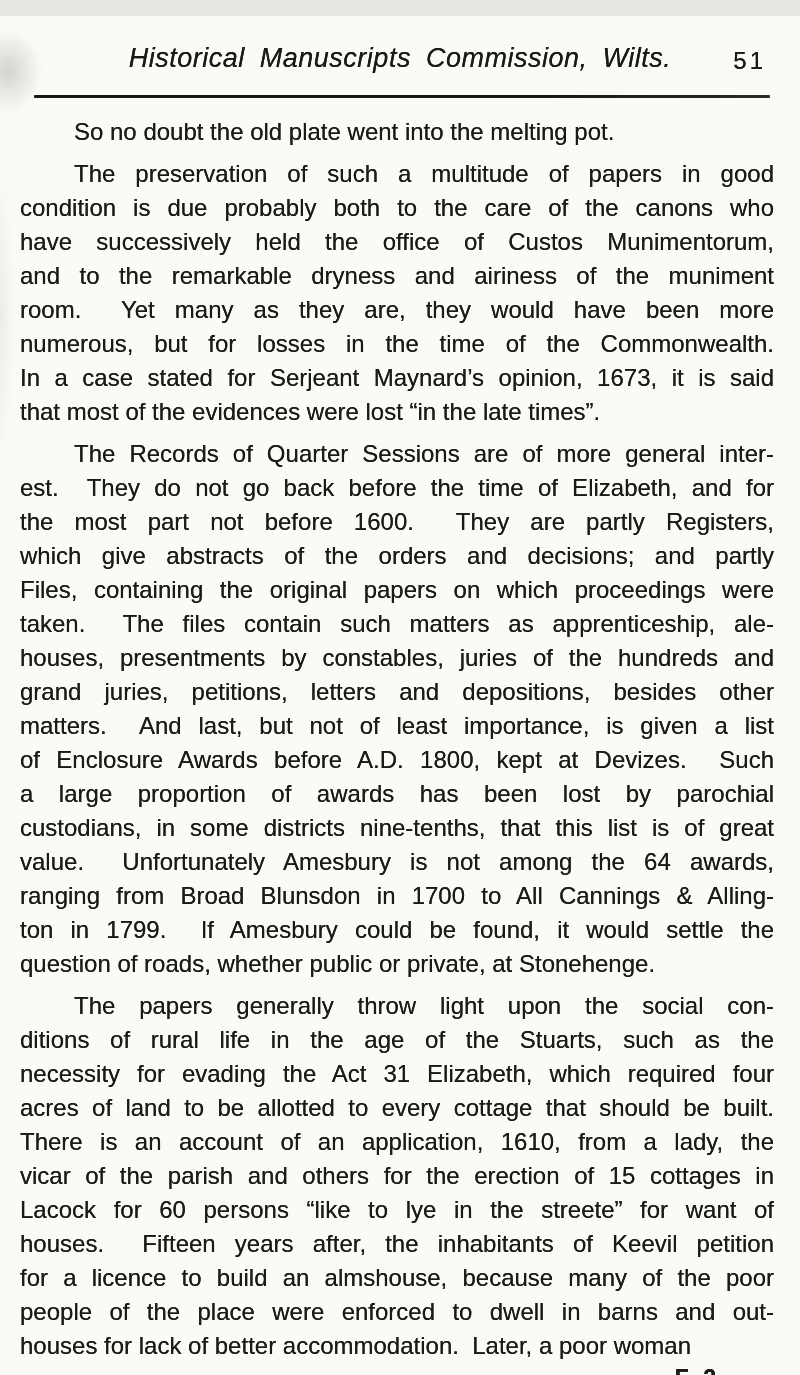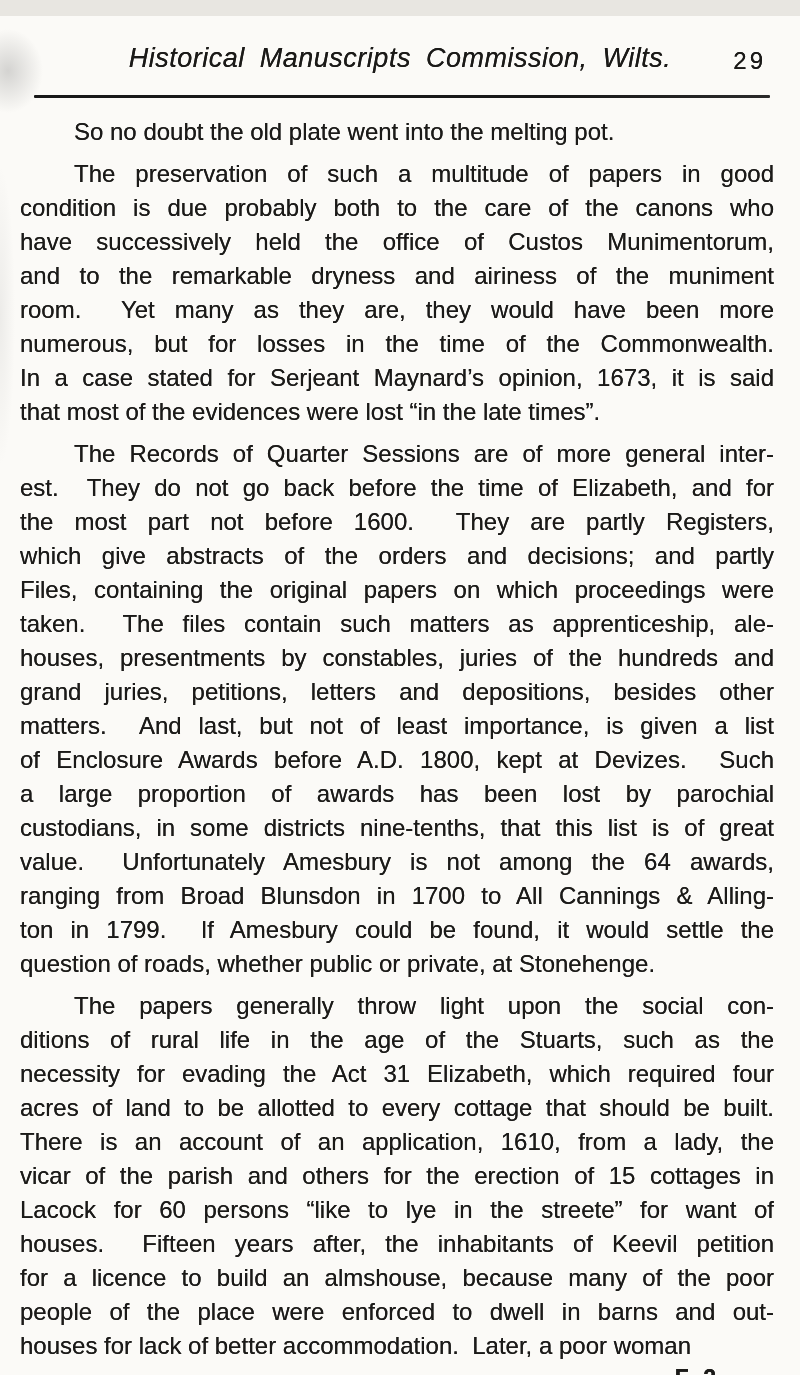--- a/index.html
+++ b/index.html
@@ -80,21 +80,21 @@
     word-spacing: 8px;
     text-shadow: 0 0 0.5px currentColor;
   }
 </style>
 </head>
 <body>
 
 <div class="page">
   <div class="header">
     <span class="running-title">Historical Manuscripts Commission, Wilts.</span>
-    <span class="page-number">29</span>
+    <span class="page-number">51</span>
   </div>
 
   <div class="rule"></div>
 
   <div class="body">
       <div class="paragraph">
         <div class="line first last">So no doubt the old plate went into the melting pot.</div>
       </div>
       <div class="paragraph">
         <div class="line first">The preservation of such a multitude of papers in good</div>

